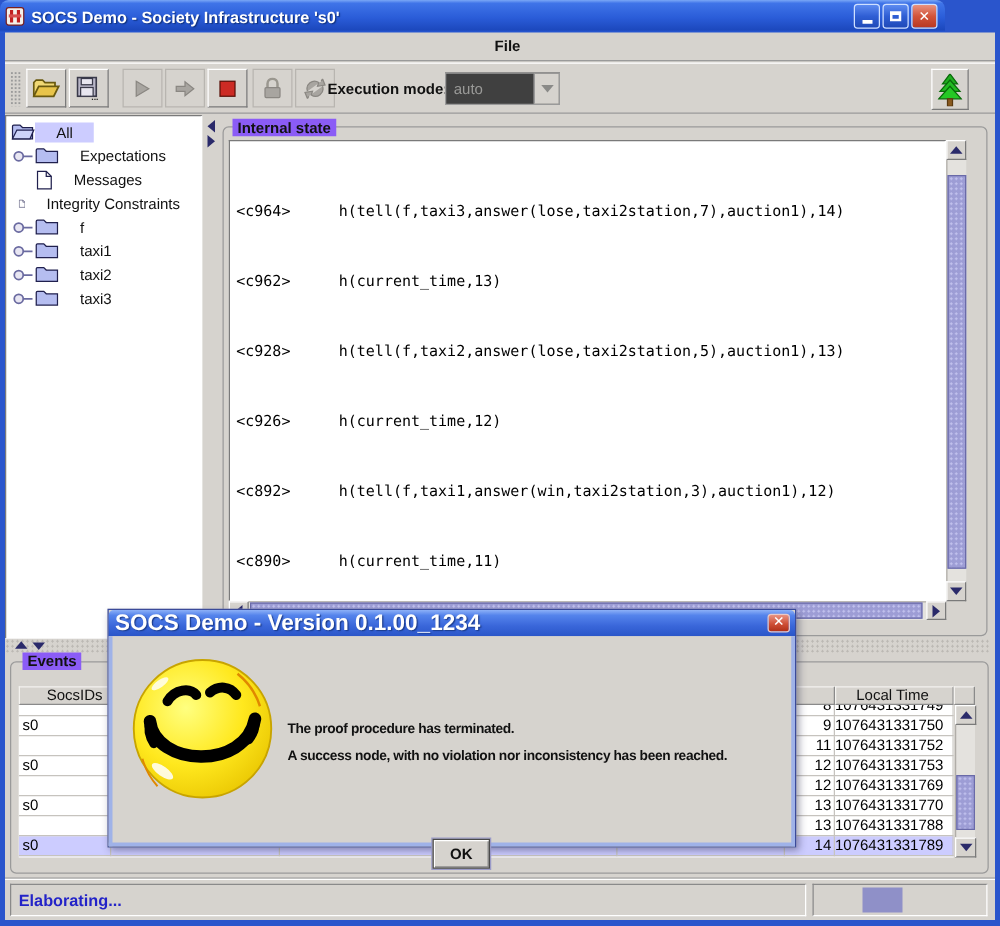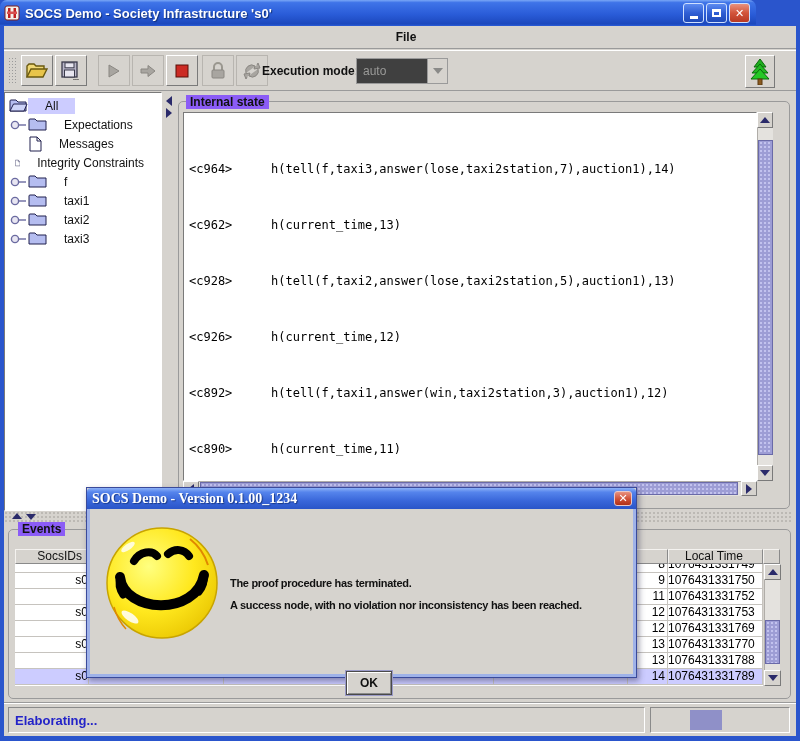--- a/index.html
+++ b/index.html
@@ -90,37 +90,37 @@
   .ev-title  { left:18px; top:522px; }
   .ev-header { left:15px; top:549px; width:765px; height:15px; display:flex; }
   .ev-hcell { background:#d6d3ce; border:1px solid; border-color:#f4f2ef #8a8a8a #8a8a8a #f4f2ef;
     font-size:12px; color:#111; overflow:hidden; white-space:nowrap; height:15px; line-height:13px; }
   .ev-viewport { left:15px; top:564px; width:748px; height:122px; background:#fff; overflow:hidden; }
   .ev-rows { margin-top:-7px; }
   .ev-row { display:flex; height:16px; background:#fff; }
   .ev-row.selected { background:#ccccff; }
   .ev-cell { border-right:1px solid #c6c3be; border-bottom:1px solid #c6c3be; height:16px;
     font-size:12px; line-height:15px; overflow:hidden; white-space:nowrap; }
-  .c0{width:74px; padding-left:3px;text-align:right;} .cm{width:135px;} .cm2{width:134px;}
+  .c0{width:74px; padding-left:3px;} .cm{width:135px;} .cm2{width:134px;}
   .c5{width:40px; text-align:right; padding-right:2px;} .c6{width:95px; text-align:left; padding-right:3px;}
 
   
   .statusline { left:4px; top:702px; width:792px; height:2px; border-top:1px solid #9a9a9a; border-bottom:1px solid #fff; }
   .status-left { left:8px; top:707px; width:637px; height:26px; border:1px solid; border-color:#8a8a8a #fff #fff #8a8a8a;
     display:flex; align-items:center; padding-left:6px; }
   .status-text { color:#2323c8; font-weight:bold; font-size:13px; }
   .status-right { left:650px; top:707px; width:140px; height:26px; border:1px solid; border-color:#8a8a8a #fff #fff #8a8a8a; }
   .prog-block { position:absolute; left:39px; top:2px; width:32px; height:20px; background:#8f90c8; }
 
   
   .dialog { left:86px; top:487px; width:551px; height:191px; z-index:100;
     border:1px solid #3a4a9a; background:#d6d3ce; box-shadow:2px 3px 6px rgba(40,40,70,.45); }
   .dlg-title { height:21px; background:linear-gradient(180deg,#8db1f7 0%,#5584ec 20%,#3a67da 60%,#2a55c8 100%);
     display:flex; align-items:center; padding:0 5px; border-radius:4px 4px 0 0; }
-  .dlg-title .dtext { color:#fff; font-weight:bold; font-size:14px; text-shadow:1px 1px 1px #1a3a8a;font-family:Liberation Serif, serif; }
+  .dlg-title .dtext { color:#fff; font-weight:bold; font-size:18px; text-shadow:1px 1px 1px #1a3a8a; }
   .dlg-close { position:absolute; right:4px; top:3px; width:18px; height:15px; border-radius:3px;
     border:1px solid #e8c8c8; background:linear-gradient(180deg,#e89280 0%,#cf4f36 55%,#b03018 100%);
     color:#fff; font-weight:bold; font-size:11px; line-height:13px; text-align:center; }
   .dlg-body { position:absolute; left:0; top:21px; width:549px; height:168px;
     border:3px solid #9fb2e8; border-top:none; background:#d6d3ce; }
   .dlg-msg { position:absolute; left:140px; font-weight:bold; font-size:11px; color:#111;
     letter-spacing:-0.3px; white-space:nowrap; }
   .ok-btn { position:absolute; left:256px; top:162px; width:46px; height:24px; background:#d6d3ce;
     border:1px solid #4a4a4a; box-shadow:inset 1px 1px 0 #fff, inset -1px -1px 0 #8a8a8a, 0 0 0 1px #9a9ac8;
     font-weight:bold; font-size:12px; color:#111; display:flex; align-items:center; justify-content:center; }

